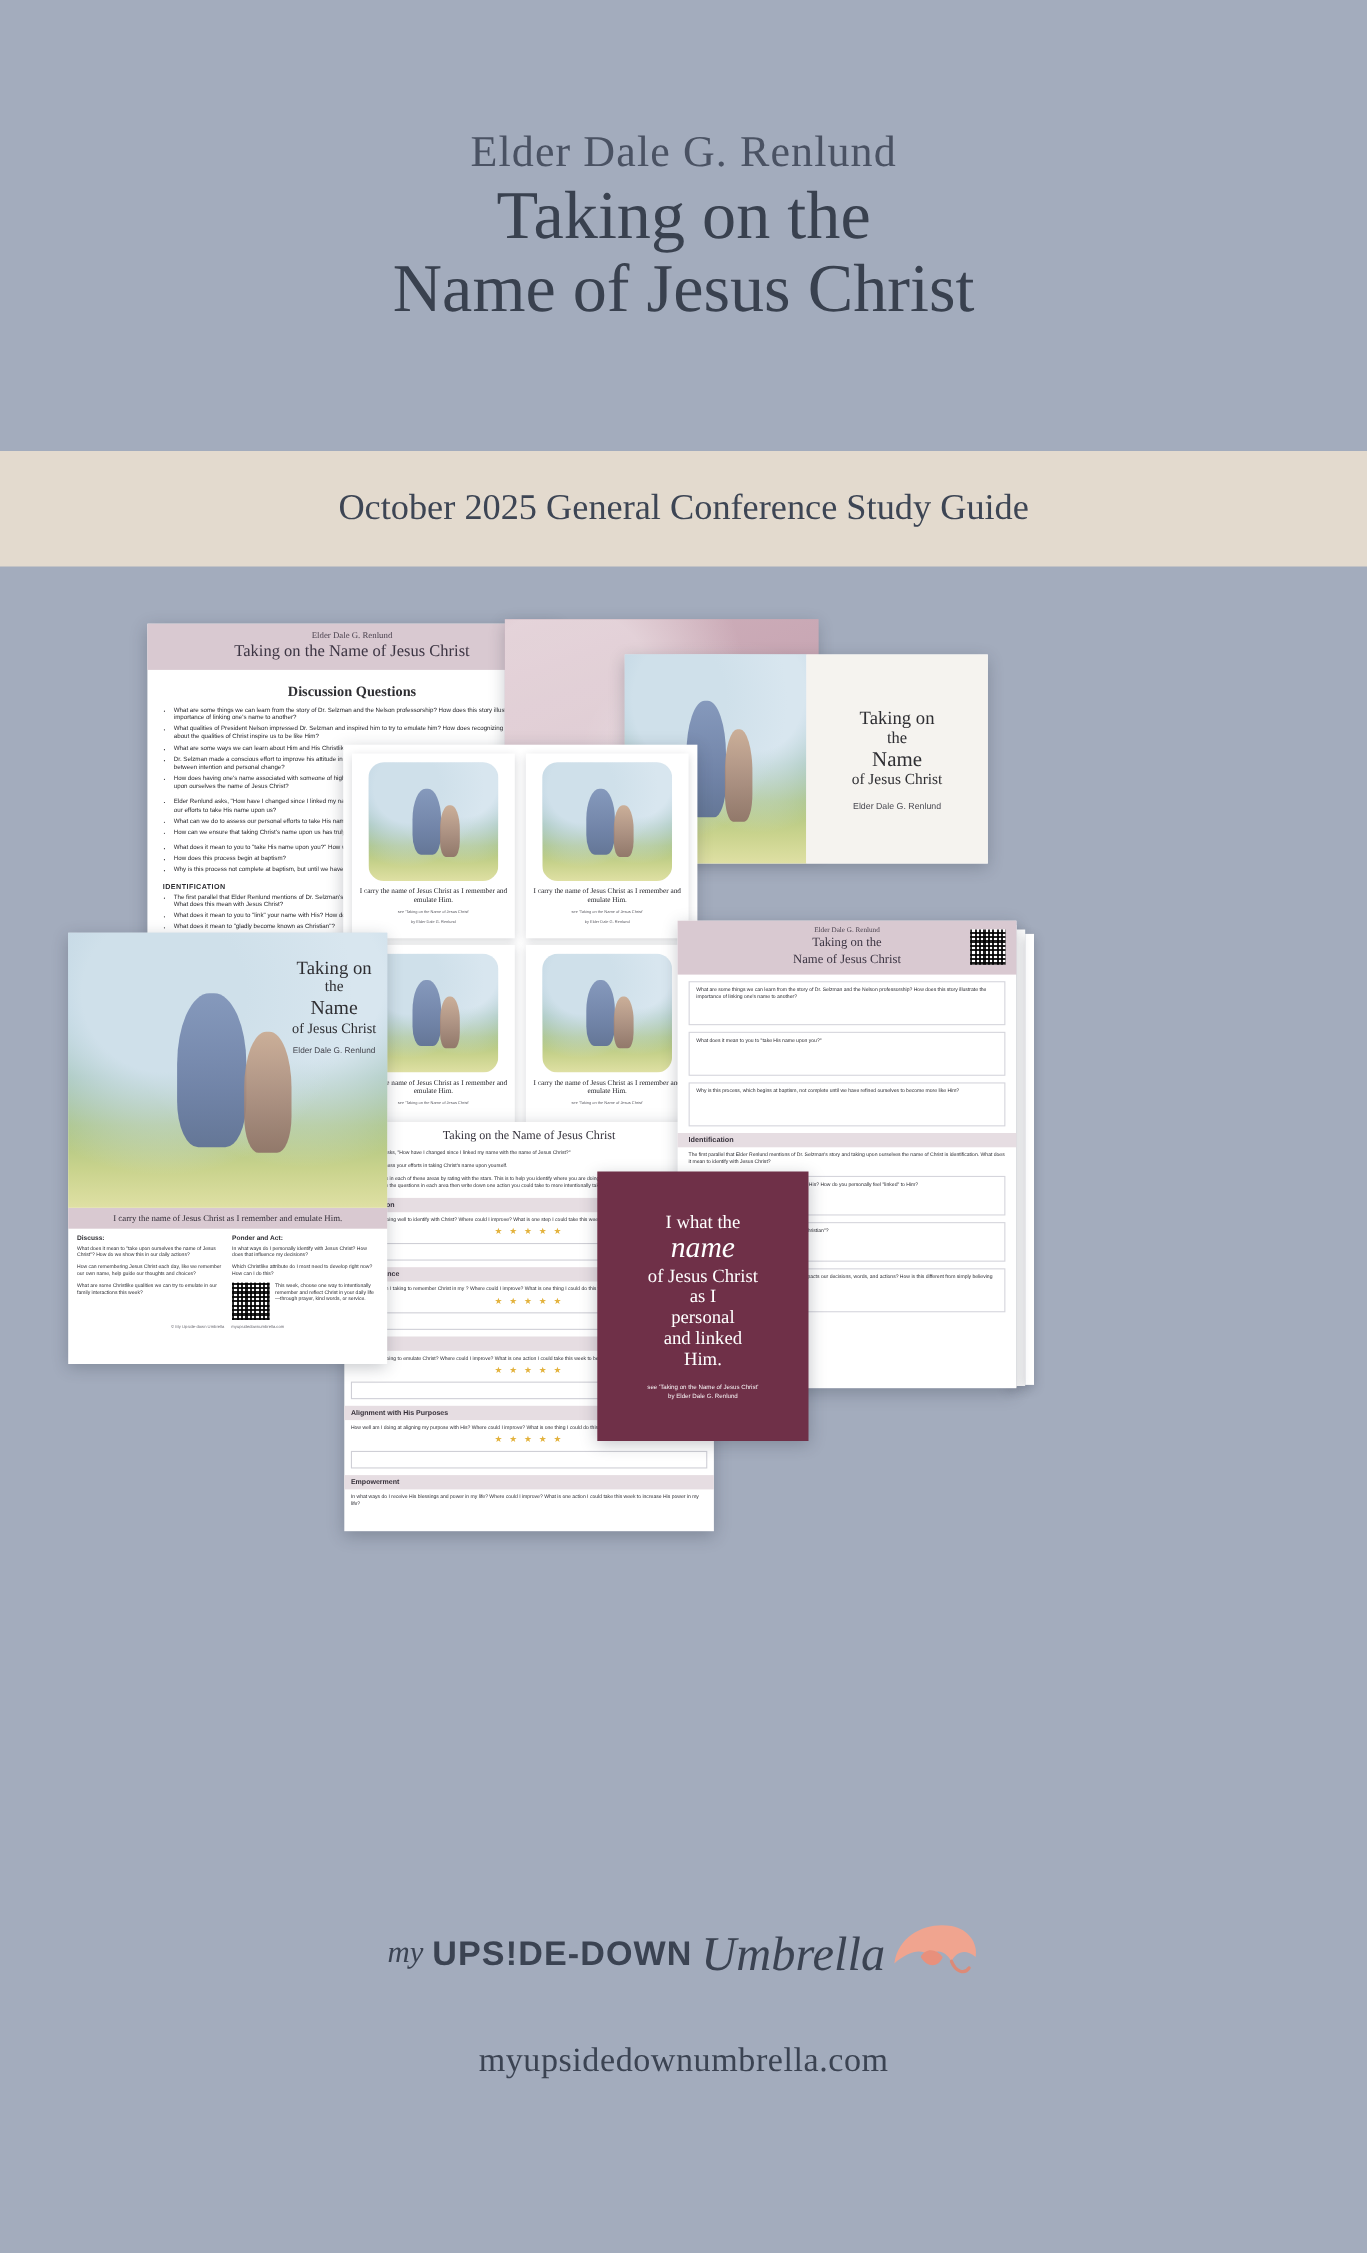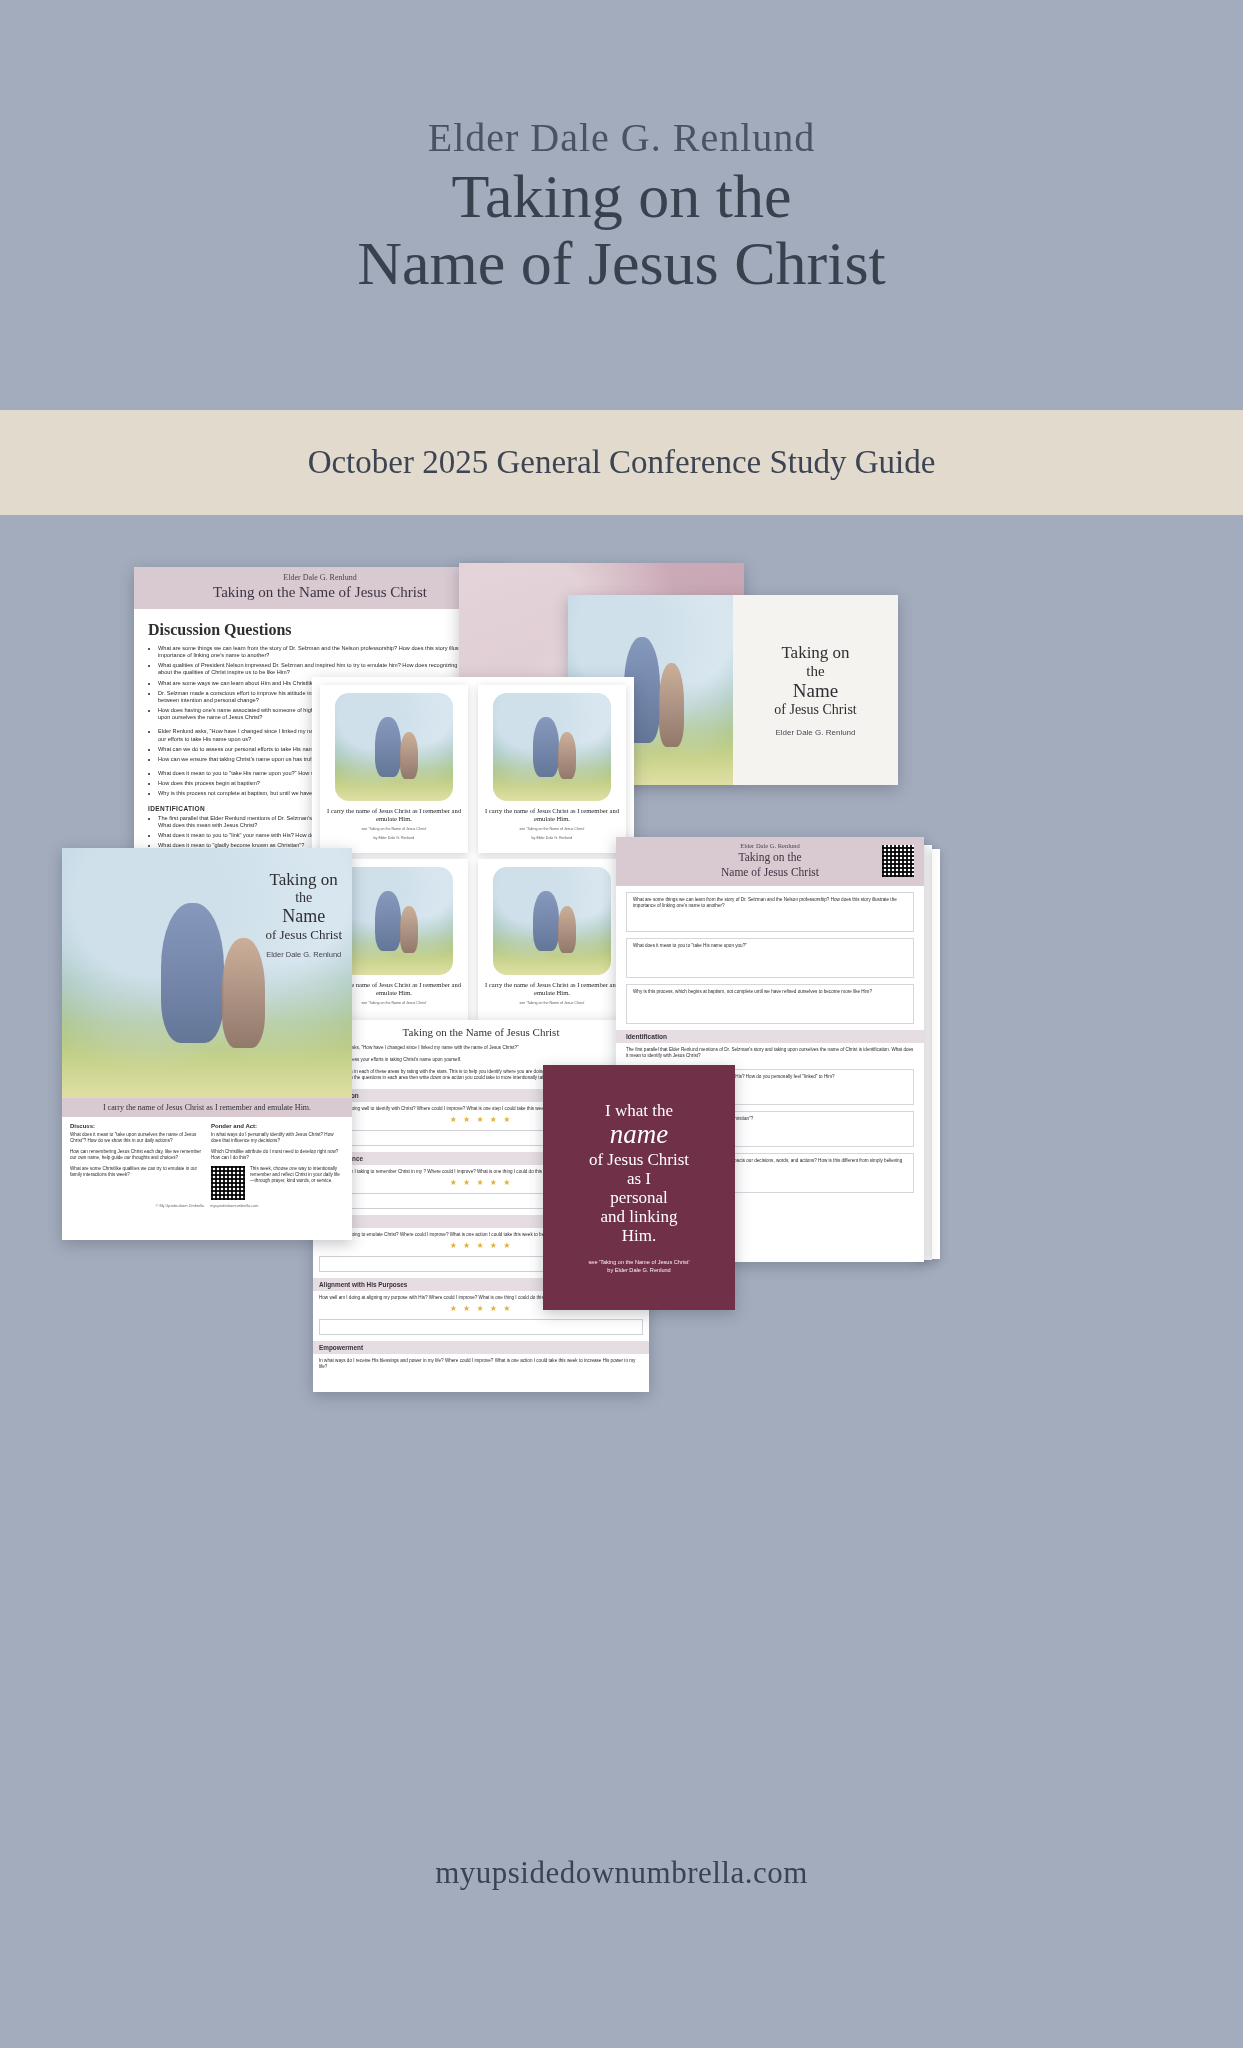--- a/index.html
+++ b/index.html
@@ -37,21 +37,21 @@
   
   .stage{position:absolute;left:0;top:515px;width:1243px;height:1200px;}
   .sheet{position:absolute;background:#fff;box-shadow:0 4px 14px rgba(40,45,60,.28);}
   .paperstack{position:absolute;background:#fff;box-shadow:0 3px 10px rgba(40,45,60,.25);}
   
   .disc{left:134px;top:52px;width:372px;height:455px;}
   .disc .hdr{background:#d9c9d1;padding:6px 0 8px;text-align:center;}
   .disc .hdr .sub{font-family:"Liberation Serif",serif;font-size:8px;color:#4c4450;}
   .disc .hdr .ttl{font-family:"Liberation Serif",serif;font-size:15px;color:#3c3543;margin-top:2px;}
   .disc .body{padding:8px 14px;}
-  .disc h4{font-family:"Liberation Serif",serif;font-size:16px;text-align:left;margin:4px 0 6px;color:#2f2f33;font-weight:700;}
+  .disc h4{font-family:"Liberation Serif",serif;font-size:13px;text-align:center;margin:4px 0 6px;color:#2f2f33;font-weight:700;}
   .disc .sect-label{font-size:6.5px;font-weight:700;color:#2d2d32;margin:7px 0 3px;letter-spacing:.4px;}
   .disc ul{margin:0;padding-left:10px;}
   .disc li{font-size:5.6px;line-height:1.28;color:#27272b;margin-bottom:3px;}
   .stackline{position:absolute;top:52px;width:9px;height:455px;background:#fff;box-shadow:0 2px 6px rgba(40,45,60,.22);}
   
   .pinkcard{left:459px;top:48px;width:285px;height:210px;background:#c9a8b5;}
   .pinkcard .wash{position:absolute;inset:0;background:
       radial-gradient(circle at 20% 30%, rgba(255,255,255,.45) 0 28%, rgba(255,255,255,0) 60%),
       radial-gradient(circle at 70% 75%, rgba(255,255,255,.3) 0 22%, rgba(255,255,255,0) 55%),
       linear-gradient(160deg,#cfb0bb,#bf9aaa);}
@@ -299,23 +299,35 @@
       <span>myupsidedownumbrella.com</span>
     </div>
   </div>
 
   <div class="sheet maroon">
     <div class="l1">I what the</div>
     <div class="name">name</div>
     <div class="l1">of Jesus Christ</div>
     <div class="l1">as I</div>
     <div class="l1">personal</div>
-    <div class="l1">and linking</div>
+    <div class="l1">and linked</div>
     <div class="l1">Him.</div>
     <div class="src">see 'Taking on the Name of Jesus Christ'</div>
     <div class="src" style="margin-top:0;">by Elder Dale G. Renlund</div>
   </div>
 
 </div>
 
 <div class="footer">
+  <div class="logo">
+    <span class="my">my</span>
+    <span class="ud">UPS!DE-DOWN</span>
+    <span class="umb">Umbrella</span>
+    <span class="umbrella">
+      <svg width="84" height="62" viewBox="0 0 84 62">
+        <path d="M6 40 C10 12 38 2 58 6 C74 9 82 22 80 34 C70 26 62 30 58 38 C52 28 44 26 38 34 C32 26 20 28 6 40 Z" fill="#f0a48f"></path>
+        <path d="M30 34 C34 26 44 26 50 34 C46 44 36 44 30 34 Z" fill="#e8907c"></path>
+        <path d="M58 38 C62 48 70 50 74 44" stroke="#dd8a77" stroke-width="3" fill="none" stroke-linecap="round"></path>
+      </svg>
+    </span>
+  </div>
   <div class="site">myupsidedownumbrella.com</div>
 </div>
 
 </body></html>

